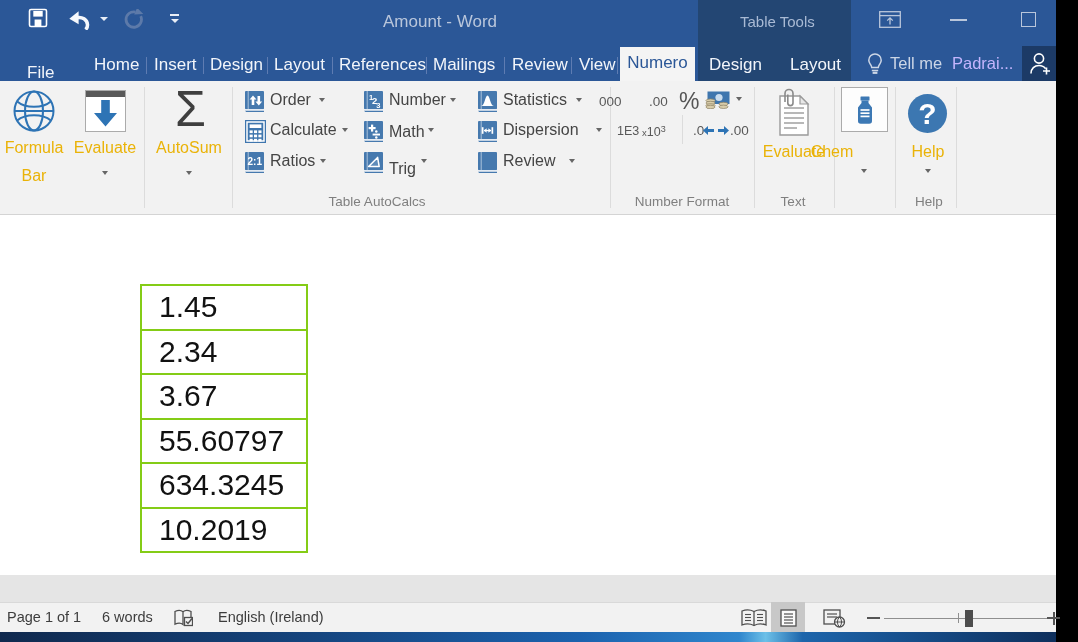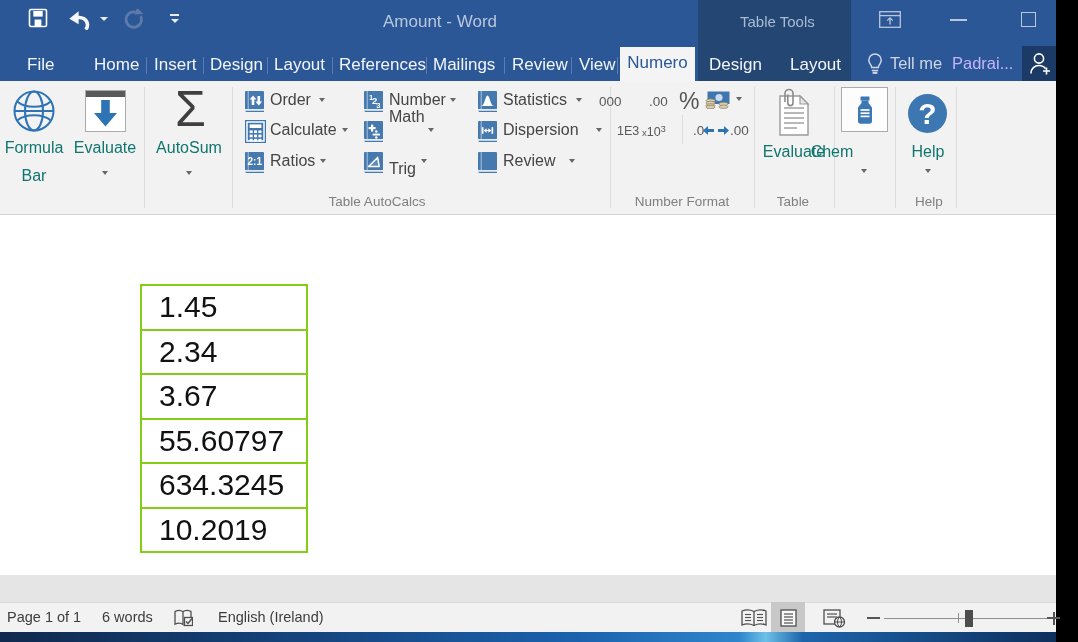--- a/index.html
+++ b/index.html
@@ -12,21 +12,21 @@
   #ctxhdr{left:698px;top:0;width:153px;height:81px;background:#234673;}
   .ttl{color:#b9c6db;font-size:17px;}
   .tab{position:absolute;top:55px;color:#f2f5fa;font-size:17px;white-space:nowrap;}
   .tabsep{position:absolute;top:57px;width:1px;height:17px;background:#5e7cb2;}
   #numerotab{left:620px;top:47px;width:75px;height:34px;background:#f4f4f4;
      color:#2b5797;font-size:17px;text-align:center;line-height:32px;}
   
   #ribbon{left:0;top:81px;width:1056px;height:134px;background:#f2f2f2;border-bottom:1px solid #d4d4d4;box-sizing:border-box;}
   .gsep{position:absolute;top:6px;width:1px;height:121px;background:#dcdcdc;}
   .glabel{position:absolute;top:194px;font-size:13.5px;color:#7f7f7f;white-space:nowrap;transform:translateX(-50%);}
-  .biglabel{position:absolute;font-size:16px;color:#0f766e;white-space:nowrap;transform:translateX(-50%);}
+  .biglabel{position:absolute;font-size:16px;color:#eab308;white-space:nowrap;transform:translateX(-50%);}
   .caret{position:absolute;width:0;height:0;border-left:3.5px solid transparent;border-right:3.5px solid transparent;border-top:4px solid #666;}
   .srow{position:absolute;font-size:16px;color:#454545;white-space:nowrap;}
   
   #doc{left:0;top:215px;width:1056px;height:360px;background:#fff;}
   #docgray{left:0;top:575px;width:1056px;height:27px;background:#e5e5e5;}
   #numtable{position:absolute;left:140px;top:284px;border-collapse:collapse;}
   #numtable td{border:2px solid #84cc16;width:146.5px;height:42.5px;padding:0 0 0 17px;
      font-size:30px;color:#111;vertical-align:middle;}
   
   #statusbar{left:0;top:602px;width:1056px;height:30px;background:#f2f2f2;border-top:1px solid #d9d9d9;box-sizing:border-box;}
@@ -69,21 +69,21 @@
     <svg class="abs" style="left:879px;top:11px" width="22" height="17" viewBox="0 0 22 17">
       <g fill="none" stroke="#b9c6db" stroke-width="1.3">
         <rect x="0.7" y="0.7" width="20.6" height="15.6"></rect>
         <line x1="0.7" y1="4.6" x2="21.3" y2="4.6"></line>
         <path d="M11 13.5 L11 7.2 M8.2 9.6 L11 6.9 L13.8 9.6"></path>
       </g>
     </svg>
     <div class="abs" style="left:950px;top:19px;width:17px;height:1.6px;background:#b9c6db"></div>
     <div class="abs" style="left:1021px;top:12px;width:13px;height:13px;border:1.4px solid #b9c6db"></div>
 
-    <div class="tab" style="left:27px;">File</div>
+    <div class="tab" style="left:27px;margin-top:8px;">File</div>
     <div class="tab" style="left:94px;">Home</div>
     <div class="tabsep" style="left:146px;"></div>
     <div class="tab" style="left:154px;">Insert</div>
     <div class="tabsep" style="left:203px;"></div>
     <div class="tab" style="left:210px;">Design</div>
     <div class="tabsep" style="left:267px;"></div>
     <div class="tab" style="left:274px;">Layout</div>
     <div class="tabsep" style="left:332px;"></div>
     <div class="tab" style="left:339px;">References</div>
     <div class="tabsep" style="left:426px;"></div>
@@ -209,21 +209,21 @@
     </svg>
     <svg class="abs" style="left:364px;top:152px" width="19" height="21" viewBox="0 0 19 21">
       <rect x="0" y="0" width="19" height="18.2" rx="1" fill="#4679ae"></rect>
       <rect x="2.6" y="0" width="1.3" height="18.2" fill="#93b2d1"></rect>
       <path d="M0 18.2 L19 18.2 L19 19.7 L0 19.7 Z" fill="#eaf0f7"></path>
       <path d="M0 19.7 L19 19.7 L19 21 L1.2 21 Z" fill="#4679ae"></path>
       <path d="M4.6 14.6 L13.6 5.4 L15.2 14.6 Z" fill="#5f8cba" stroke="#fff" stroke-width="1.5" stroke-linejoin="round"></path>
     </svg>
     <div class="srow" style="left:389px;top:91px;">Number</div>
     <div class="caret" style="left:450px;top:98px;"></div>
-    <div class="srow" style="left:389px;top:108px;">Math</div>
+    <div class="srow" style="left:389px;top:123px;">Math</div>
     <div class="caret" style="left:428px;top:128px;"></div>
     <div class="srow" style="left:389px;top:160px;">Trig</div>
     <div class="caret" style="left:421px;top:159px;"></div>
 
     <svg class="abs" style="left:478px;top:91px" width="19" height="21" viewBox="0 0 19 21">
       <rect x="0" y="0" width="19" height="18.2" rx="1" fill="#4679ae"></rect>
       <rect x="2.6" y="0" width="1.3" height="18.2" fill="#93b2d1"></rect>
       <path d="M0 18.2 L19 18.2 L19 19.7 L0 19.7 Z" fill="#eaf0f7"></path>
       <path d="M0 19.7 L19 19.7 L19 21 L1.2 21 Z" fill="#4679ae"></path>
       <path d="M2.6 15 C7 15 7 4.4 9.5 4.4 C12 4.4 12 15 16.4 15 Z" fill="#fff"></path>
@@ -295,21 +295,21 @@
           <line x1="7" y1="25" x2="27" y2="25"></line>
         <line x1="7" y1="30" x2="27" y2="30"></line>
           <line x1="7" y1="35" x2="27" y2="35"></line>
         <line x1="7" y1="40" x2="20" y2="40"></line>
       </g>
       <g fill="none" stroke="#8a8a8a" stroke-width="1.6">
         <path d="M8 14 L8 5.5 a4 4 0 0 1 8 0 L16 15 a2.6 2.6 0 0 1 -5.2 0 L10.8 6.5"></path>
       </g>
     </svg>
     <div class="biglabel" style="left:794px;top:143px;">Evaluate</div>
-    <div class="glabel" style="left:793px;">Table</div>
+    <div class="glabel" style="left:793px;">Text</div>
     <div class="gsep" style="left:834px;top:87px;"></div>
 
     <div class="abs" style="left:841px;top:87px;width:47px;height:45px;background:#fdfdfd;border:1px solid #ababab;box-sizing:border-box;"></div>
     <svg class="abs" style="left:855px;top:96px" width="20" height="28" viewBox="0 0 20 28">
       <rect x="5.5" y="0.5" width="9" height="4" rx="0.5" fill="#3c78b4"></rect>
       <rect x="6.5" y="4.5" width="7" height="2.5" fill="#3c78b4"></rect>
       <path d="M6.5 7 L13.5 7 L17 11.5 L17 25 a2.8 2.8 0 0 1 -2.8 2.8 L5.8 27.8 A2.8 2.8 0 0 1 3 25 L3 11.5 Z" fill="#3c78b4"></path>
       <g stroke="#fff" stroke-width="1.7">
           <line x1="5.5" y1="14" x2="14.5" y2="14"></line>
           <line x1="5.5" y1="17.2" x2="14.5" y2="17.2"></line>

